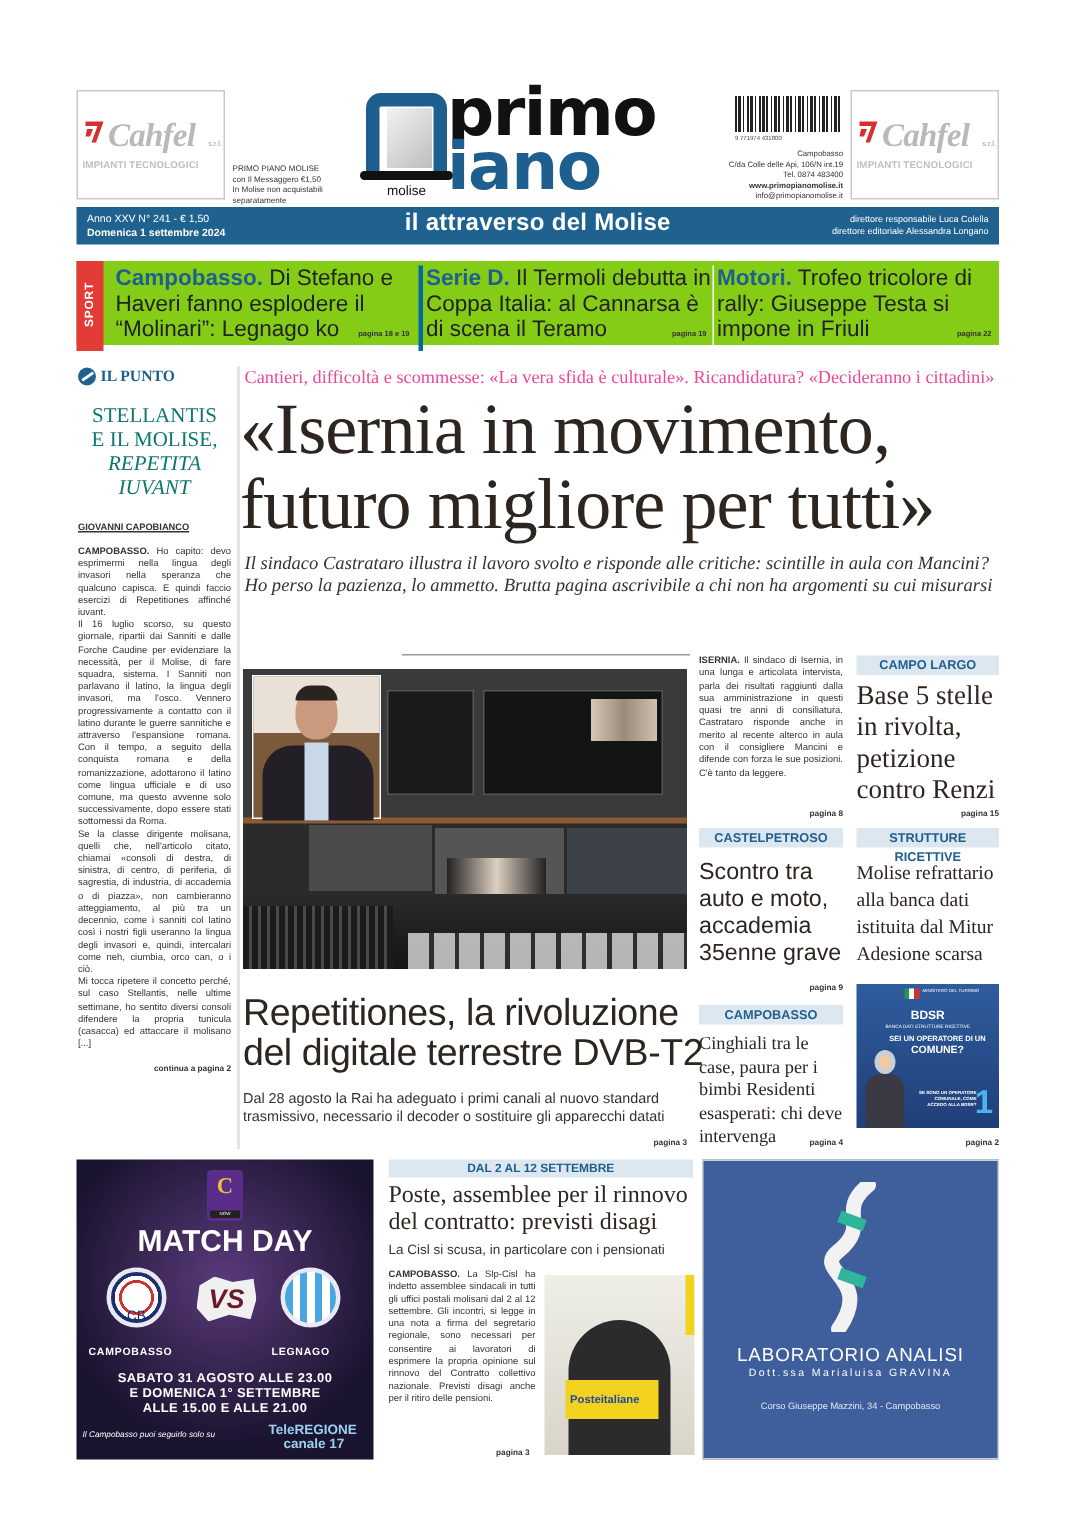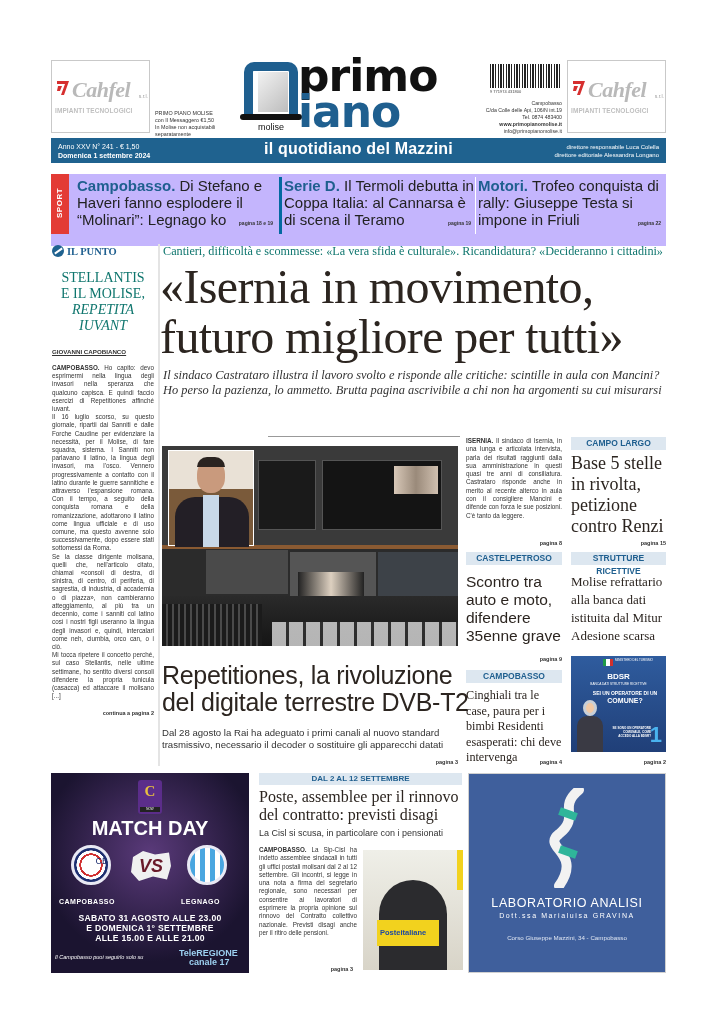--- a/index.html
+++ b/index.html
@@ -31,21 +31,21 @@
   .contact { position: absolute; left: 470px; top: 100px; width: 92px; text-align: right; font-size: 5.2px; line-height: 7px; color: #333; }
   .contact b { font-weight: bold; }
 
   .blue-bar { position: absolute; left: 51px; top: 138px; width: 615px; height: 25px; background: #1f628f; color: #fff; }
   .bb-left { position: absolute; left: 7px; top: 4px; font-size: 7px; line-height: 9px; }
   .bb-left .date { font-weight: bold; }
   .bb-title { position: absolute; left: 0; width: 100%; text-align: center; top: 2px; font-size: 16px; font-weight: bold; letter-spacing: 0.2px; }
   .bb-right { position: absolute; right: 7px; top: 5px; font-size: 6px; line-height: 8px; text-align: right; }
 
   
-  .sport { position: absolute; left: 51px; top: 174px; width: 615px; height: 72px; background: #c4b5fd; }
+  .sport { position: absolute; left: 51px; top: 174px; width: 615px; height: 56px; background: #84cc16; }
   .sport-tab { position: absolute; left: 0; top: 0; width: 18px; height: 60px; background: #e33b35; }
   .sport-tab span { position: absolute; left: 4px; top: 44px; transform: rotate(-90deg); transform-origin: left top; color: #fff; font-size: 8px; font-weight: bold; letter-spacing: 0.5px; }
   .sport-item { position: absolute; top: 3px; height: 57px; font-size: 15px; line-height: 17px; color: #222; }
   .sport-item .kicker { color: #1f5f8f; font-weight: bold; }
   .sport-item .pg { position: absolute; right: 4px; bottom: 2px; font-size: 5px; font-weight: bold; color: #333; }
   .sport-item.s1 { left: 26px; width: 200px; }
   .sport-item.s2 { left: 228px; width: 196px; border-left: 3px solid #0369a1; padding-left: 2px; }
   .sport-item.s3 { left: 424px; width: 190px; border-left: 1px solid #fff; padding-left: 2px; }
 
   
@@ -56,21 +56,21 @@
   .punto-label { font-family: "Liberation Serif", serif; font-weight: bold; font-size: 10.5px; color: #1f5f8f; }
   .punto-title { margin-top: 12px; text-align: center; font-family: "Liberation Serif", serif; font-size: 14px; line-height: 16px; color: #0f766e; }
   .punto-title i { font-style: italic; }
   .punto-author { margin-top: 14px; font-size: 6.2px; font-weight: bold; text-decoration: underline; color: #333; }
   .punto-body { margin-top: 9px; font-size: 6.3px; line-height: 8.2px; color: #333; text-align: justify; }
   .punto-body b { font-weight: bold; }
   .punto-cont { margin-top: 10px; text-align: right; font-size: 5.5px; font-weight: bold; color: #333; }
   .col-divider { position: absolute; left: 158px; top: 244px; width: 2px; height: 522px; background: #e4e4e4; }
 
   
-  .overline { position: absolute; left: 163px; top: 244px; width: 503px; font-family: "Liberation Serif", serif; font-size: 12.2px; color: #0f766e; white-space: nowrap; }
+  .overline { position: absolute; left: 163px; top: 244px; width: 503px; font-family: "Liberation Serif", serif; font-size: 12.2px; color: #ec4899; white-space: nowrap; }
   .headline { position: absolute; left: 160px; top: 262px; width: 510px; font-family: "Liberation Serif", serif; font-size: 48px; line-height: 50px; color: #2c2520; letter-spacing: -0.6px; white-space: nowrap; }
   .subhead { position: absolute; left: 163px; top: 368px; width: 505px; font-family: "Liberation Serif", serif; font-style: italic; font-size: 12.4px; line-height: 15px; color: #333; white-space: nowrap; }
 
   
   .photo { position: absolute; left: 162px; top: 446px; width: 296px; height: 200px; background: #2b2b2b; overflow: hidden; }
   .ph-wall { position: absolute; left: 0; top: 0; width: 100%; height: 100px; background: #3a3a3a; }
   .ph-monitor1 { position: absolute; left: 96px; top: 14px; width: 58px; height: 70px; background: #1a1a1a; border: 1px solid #555; }
   .ph-monitor2 { position: absolute; left: 160px; top: 14px; width: 120px; height: 70px; background: #141414; border: 1px solid #555; }
   .ph-people { position: absolute; left: 232px; top: 20px; width: 44px; height: 28px; background: linear-gradient(90deg,#d8c8b8,#9a8a7a,#d0c0b0); }
   .ph-shelf { position: absolute; left: 0; top: 99px; width: 100%; height: 4px; background: #8a5a32; }
@@ -118,21 +118,21 @@
 
   
   .match { position: absolute; left: 51px; top: 773px; width: 198px; height: 200px; background: radial-gradient(circle at 50% 40%,#5a3a7a,#1b1430 70%); overflow: hidden; }
   .match .badge { position: absolute; left: 87px; top: 7px; width: 24px; height: 34px; background: #5b2d8a; border-radius: 3px; }
   .match .badge-c { position: absolute; left: 0; top: 3px; width: 100%; text-align: center; color: #e8c040; font-size: 15px; font-weight: bold; font-family: "Liberation Serif", serif; }
   .match .badge-now { position: absolute; left: 2px; bottom: 2px; width: 20px; height: 5px; background: #222; color: #fff; font-size: 3px; text-align: center; }
   .match .md { position: absolute; left: 0; width: 100%; top: 44px; text-align: center; color: #fff; font-size: 20px; font-weight: bold; }
   .match .team { position: absolute; top: 72px; width: 40px; height: 40px; border-radius: 50%; border: 3px solid #e9e9f4; }
   .match .team.home { left: 20px; background: radial-gradient(circle,#fff 40%,#d03030 41% 48%,#fff 49% 60%,#1e2f70 61%); }
   .match .team.away { left: 136px; background: repeating-linear-gradient(90deg,#49a6e0 0 5px,#fff 5px 10px); }
-  .match .team-label { position: absolute; left: 0; width: 100%; top: 8px; text-align: right; font-size: 9px; font-weight: normal; color: #1e2f70; }
+  .match .team-label { position: absolute; left: 0; width: 100%; top: 24px; text-align: center; font-size: 9px; font-weight: normal; color: #1e2f70; }
   .match .vs { position: absolute; left: 80px; top: 78px; width: 40px; height: 30px; background: #f0f0f0; clip-path: polygon(5% 20%,30% 0,60% 12%,95% 5%,100% 50%,90% 95%,55% 85%,20% 100%,0 70%); color: #6a1a2a; font-size: 18px; font-weight: bold; font-style: italic; text-align: center; line-height: 30px; }
   .match .tn { position: absolute; top: 125px; color: #fff; font-size: 7px; font-weight: bold; letter-spacing: 0.5px; }
   .match .tn.h { left: 8px; } .match .tn.a { left: 130px; }
   .match .when { position: absolute; left: 0; width: 100%; top: 140px; text-align: center; color: #fff; font-size: 8.6px; line-height: 10px; font-weight: bold; letter-spacing: 0.3px; }
   .match .foot { position: absolute; left: 4px; top: 181px; color: #fff; font-size: 5.5px; font-style: italic; }
   .match .tele { position: absolute; left: 128px; top: 176px; color: #9cd0f0; font-size: 9px; font-weight: bold; line-height: 9px; }
   .match .tele span { display: block; padding-left: 10px; }
 
   .poste-tag { position: absolute; left: 259px; top: 773px; width: 203px; height: 12px; background: #dde7f0; color: #1f5f8f; font-size: 8px; font-weight: bold; text-align: center; line-height: 12px; }
   .poste-title { position: absolute; left: 259px; top: 788px; width: 205px; font-family: "Liberation Serif", serif; font-size: 16px; line-height: 18px; color: #2c2520; white-space: nowrap; }
@@ -204,41 +204,41 @@
     <span class="cahfel-srl">s.r.l.</span>
   </div>
   <div class="cahfel-sub">IMPIANTI TECNOLOGICI</div>
 </div>
 
 <div class="blue-bar">
   <div class="bb-left">
     <div>Anno XXV N° 241 - € 1,50</div>
     <div class="date">Domenica 1 settembre 2024</div>
   </div>
-  <div class="bb-title">il quotidiano del Mazzini</div>
+  <div class="bb-title">il attraverso del Molise</div>
   <div class="bb-right">
     <div>direttore responsabile Luca Colella</div>
     <div>direttore editoriale Alessandra Longano</div>
   </div>
 </div>
 
 <div class="sport">
   <div class="sport-tab">
       <span>SPORT</span>
     </div>
   <div class="sport-item s1">
     <span class="kicker">Campobasso.</span><span> Di Stefano e Haveri fanno esplodere il “Molinari”: Legnago ko</span>
     <span class="pg">pagina 18 e 19</span>
   </div>
   <div class="sport-item s2">
     <span class="kicker">Serie D.</span><span> Il Termoli debutta in Coppa Italia: al Cannarsa è di scena il Teramo</span>
     <span class="pg">pagina 19</span>
   </div>
   <div class="sport-item s3">
-    <span class="kicker">Motori.</span><span> Trofeo conquista di rally: Giuseppe Testa si impone in Friuli</span>
+    <span class="kicker">Motori.</span><span> Trofeo tricolore di rally: Giuseppe Testa si impone in Friuli</span>
     <span class="pg">pagina 22</span>
   </div>
 </div>
 
 <div class="col-left">
   <div class="punto-head">
     <span class="punto-icon"></span>
     <span class="punto-label">IL PUNTO</span>
   </div>
   <div class="punto-title">
@@ -304,21 +304,21 @@
 <div class="isernia-text">
   <b>ISERNIA.</b><span> Il sindaco di Isernia, in una lunga e articolata intervista, parla dei risultati raggiunti dalla sua amministrazione in questi quasi tre anni di consiliatura. Castrataro risponde anche in merito al recente alterco in aula con il consigliere Mancini e difende con forza le sue posizioni. C'è tanto da leggere.</span>
 </div>
 <div class="pg-ref" style="left:500px;top:540px;width:62px;">pagina 8</div>
 
 <div class="tag" style="left:571px;top:437px;width:95px;">CAMPO LARGO</div>
 <div class="serif-h" style="left:571px;top:453px;width:100px;font-size:18px;line-height:21px;">Base 5 stelle in rivolta, petizione contro Renzi</div>
 <div class="pg-ref" style="left:600px;top:540px;width:66px;">pagina 15</div>
 
 <div class="tag" style="left:466px;top:552px;width:96px;">CASTELPETROSO</div>
-<div class="sans-h" style="left:466px;top:573px;width:100px;font-size:15.5px;line-height:18px;">Scontro tra auto e moto, difendere 35enne grave</div>
+<div class="sans-h" style="left:466px;top:573px;width:100px;font-size:15.5px;line-height:18px;">Scontro tra auto e moto, accademia 35enne grave</div>
 <div class="pg-ref" style="left:500px;top:656px;width:62px;">pagina 9</div>
 
 <div class="tag" style="left:571px;top:552px;width:95px;">STRUTTURE RICETTIVE</div>
 <div class="serif-h" style="left:571px;top:573px;width:102px;font-size:13px;line-height:18px;">Molise refrattario alla banca dati istituita dal Mitur Adesione scarsa</div>
 
 <div class="tag" style="left:466px;top:670px;width:96px;">CAMPOBASSO</div>
 <div class="serif-h" style="left:466px;top:688px;width:100px;font-size:12.2px;line-height:15.5px;">Cinghiali tra le case, paura per i bimbi Residenti esasperati: chi deve intervenga</div>
 <div class="pg-ref" style="left:500px;top:759px;width:62px;">pagina 4</div>
 
 <div class="bdsr">

